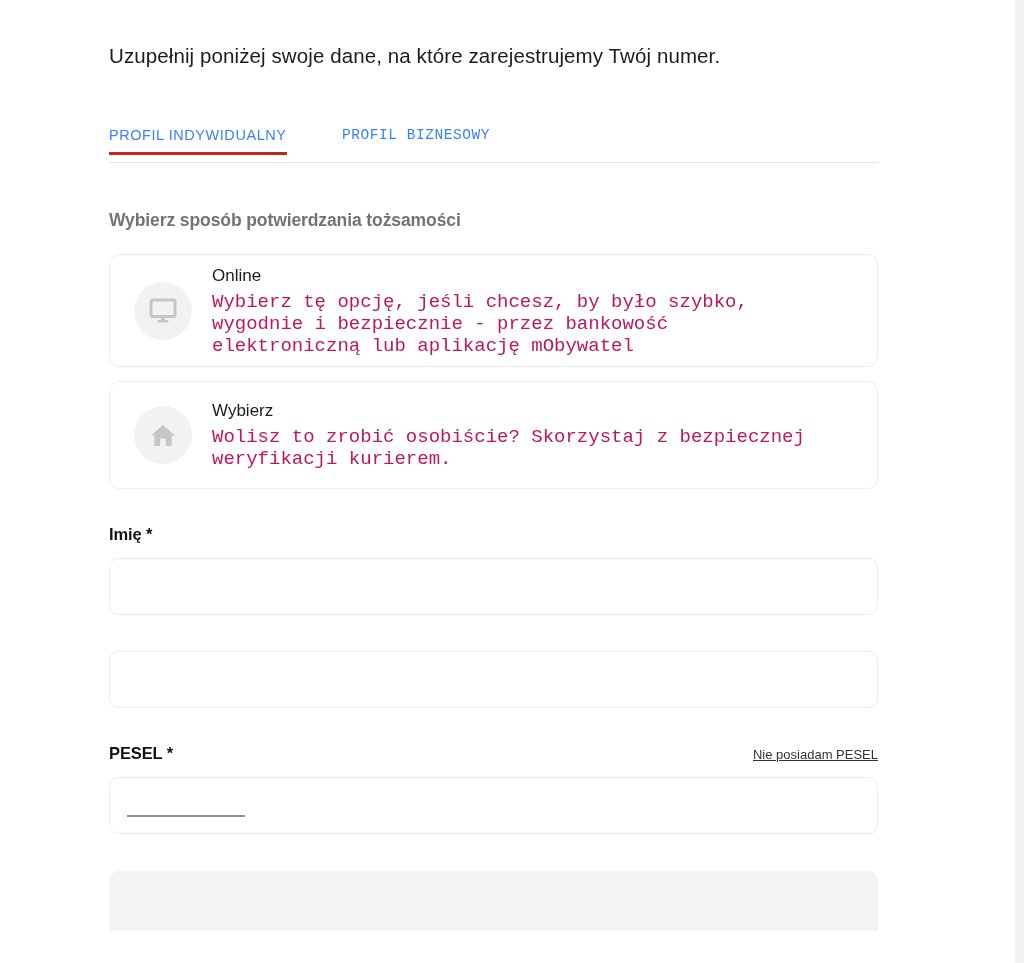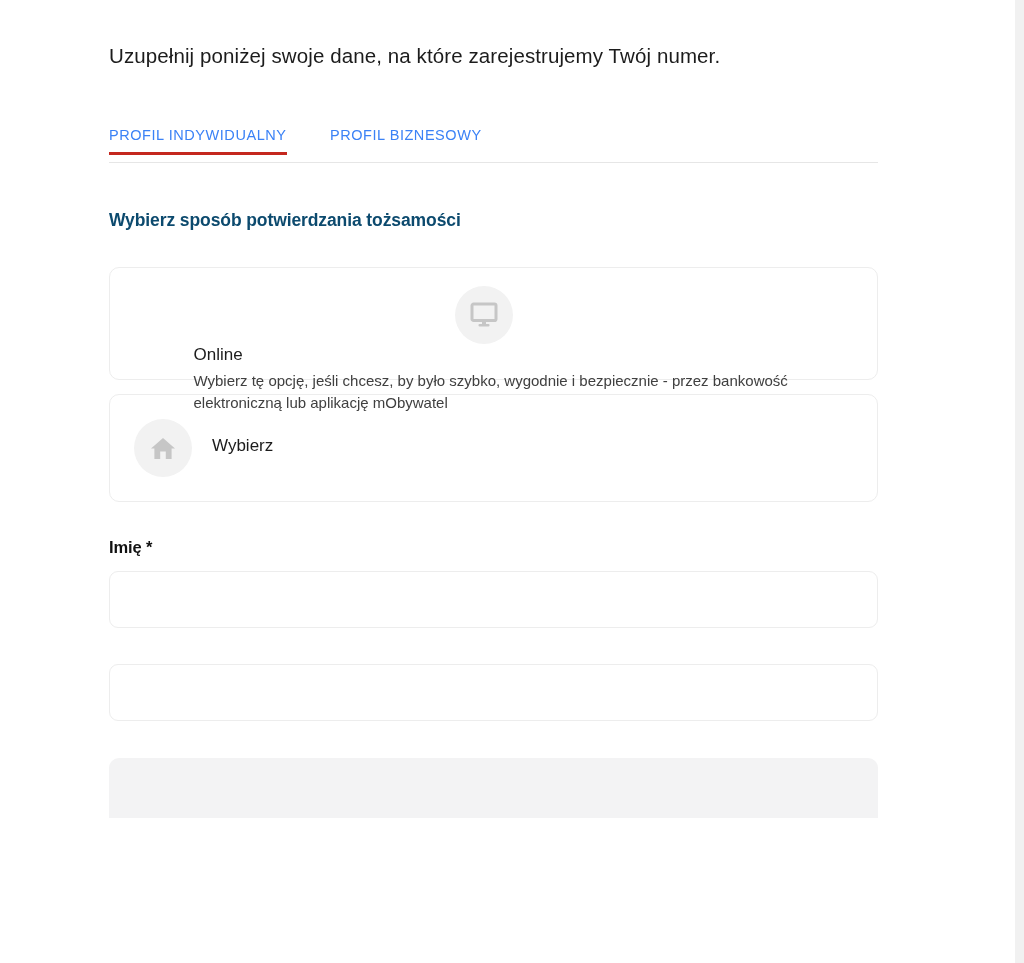--- a/index.html
+++ b/index.html
@@ -70,55 +70,55 @@
   .tab {
     position: relative;
     display: inline-block;
     font-size: 14.5px;
     letter-spacing: 0.55px;
     color: #3b82f6;
     padding: 0 0 12px 0;
     cursor: pointer;
     vertical-align: top;
   }
-  .tab + .tab { margin-left: 39px; }
+  .tab + .tab { margin-left: 51px; font-family: Liberation Mono, monospace; }
   .tab.active::after {
     content: "";
     position: absolute;
     left: 0;
     right: 0;
     bottom: 0;
     height: 3px;
     background: #c4271e;
     z-index: 2;
   }
 
   
   .section-title {
     font-size: 17.5px;
     font-weight: bold;
-    color: #0c4a6e;
+    color: #737373;
     margin: 0;
     padding-top: 47px;
     letter-spacing: -0.1px;
   }
 
   
   .option-card {
     margin-top: 22px;
     border: 1px solid #ededed;
     border-radius: 10px;
     background: #ffffff;
     display: flex;
     align-items: center;
     padding: 18px 24px;
     box-sizing: border-box;
     cursor: pointer;
   }
-  .option-card.first { margin-top: 36px; height: 113px; flex-direction: column; }
+  .option-card.first { margin-top: 23px; height: 113px; }
   .option-card.second { margin-top: 14px; height: 108px; }
 
   .option-icon {
     flex: 0 0 auto;
     width: 58px;
     height: 58px;
     border-radius: 50%;
     background: #f2f2f2;
     display: flex;
     align-items: center;
@@ -128,24 +128,25 @@
   .option-icon svg { display: block; }
 
   .option-text { flex: 1 1 auto; min-width: 0; }
   .option-title {
     font-size: 17px;
     color: #1c1c1c;
     line-height: 22px;
     margin-bottom: 4px;
   }
   .option-desc {
-    font-size: 15px;
-    color: #404040;
+    font-size: 19px;
+    color: #be185d;
     line-height: 22px;
     max-width: 600px;
+    font-family: Liberation Mono, monospace;
   }
 
   
   .field { margin-top: 36px; }
   .field-header {
     display: flex;
     align-items: baseline;
     justify-content: space-between;
   }
   .field-label {
@@ -222,33 +223,43 @@
     </div>
 
     <div class="option-card second">
       <div class="option-icon">
         <svg width="26" height="25" viewBox="0 0 26 25" aria-hidden="true">
           <path d="M13 2 L25 12.6 L21.6 12.6 L21.6 23 L15.8 23 L15.8 15.6 L10.2 15.6 L10.2 23 L4.4 23 L4.4 12.6 L1 12.6 Z" fill="#c6c6c6"></path>
         </svg>
       </div>
       <div class="option-text">
         <div class="option-title">Wybierz</div>
+        <div class="option-desc">Wolisz to zrobić osobiście? Skorzystaj z bezpiecznej weryfikacji kurierem.</div>
       </div>
     </div>
 
     <div class="field">
       <div class="field-header">
         <span class="field-label">Imię *</span>
       </div>
       <div class="field-input"></div>
     </div>
 
     <div class="field">
       <div class="field-input"></div>
     </div>
 
+    <div class="field">
+      <div class="field-header">
+        <span class="field-label">PESEL *</span>
+        <span class="field-link">Nie posiadam PESEL</span>
+      </div>
+      <div class="field-input">
+        <span class="masked-line"></span>
+      </div>
+    </div>
 
     <div class="bottom-bar"></div>
 
   </div>
 </div>
 
 <div class="page-edge"></div>
 
 </body></html>

